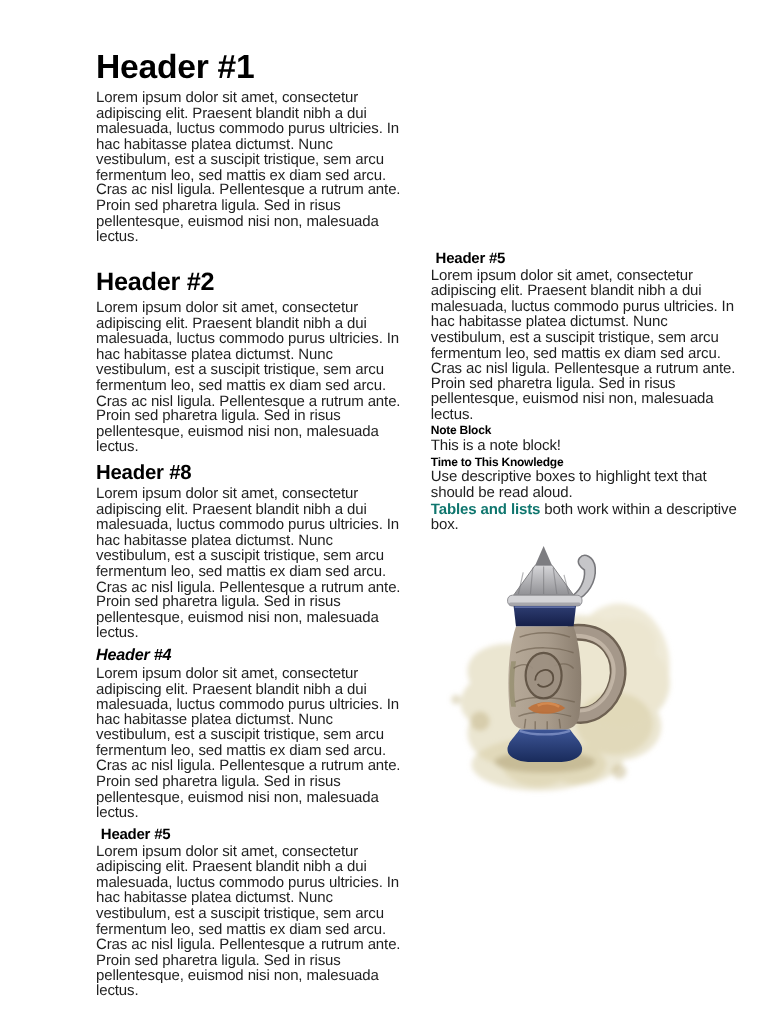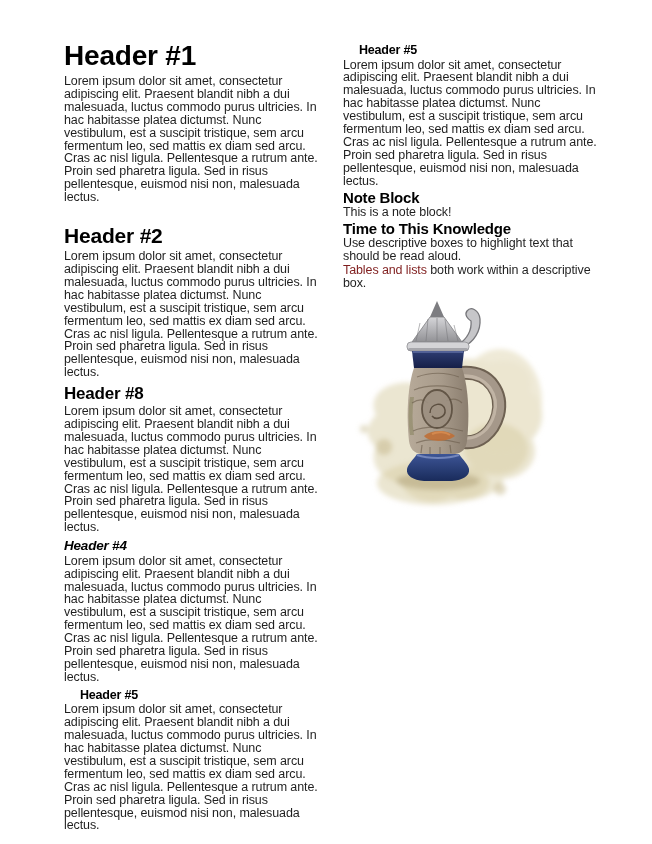--- a/index.html
+++ b/index.html
@@ -3,41 +3,41 @@
 <meta charset="utf-8">
 <style>
   * { margin: 0; padding: 0; box-sizing: border-box; }
   html, body { width: 652px; height: 844px; }
   body {
     background: #ffffff;
     font-family: "Liberation Sans", "DejaVu Sans", sans-serif;
     color: #1f1f1f;
     overflow: hidden;
   }
-  .page { display: flex; padding: 42px 0 0 64px; gap: 25px; }
+  .page { display: flex; padding: 42px 0 0 80px; gap: 25px; align-items: center; }
   .col { width: 254px; }
   .col-right { width: 258px; }
 
   h1, h2, h3, h4, h5, .note-heading { color: #000; font-weight: 700; letter-spacing: -0.2px; }
   h1 { font-size: 28px; line-height: 1; margin: 0 0 5px 0; }
   h2 { font-size: 21px; line-height: 1; margin: 21px 0 4px 0; }
   h3 { font-size: 17px; line-height: 1; margin: 6px 0 3px 0; }
   h4 { font-size: 13.5px; line-height: 1; margin: 5px 0 2px 0; font-style: italic; }
-  h5 { font-size: 12.5px; line-height: 1; margin: 5px 0 2px 16px; }
+  h5 { font-size: 12.5px; line-height: 1; margin: 5px 0 2px 4px; }
   .col-right section:first-child h5 { margin-top: 2px; }
 
   p.body {
     font-size: 12.5px;
     line-height: 12.9px;
     letter-spacing: -0.1px;
     color: #1f1f1f;
     margin: 0 0 1px 0;
   }
-  .note-heading { font-size: 15px; line-height: 1.1; margin: 2px 0 0 0; display: block; }
-  .inline-bold { font-weight: 400; color: #7f1d1d; }
+  .note-heading { font-size: 10px; line-height: 1.1; margin: 2px 0 0 0; display: block; }
+  .inline-bold { font-weight: 700; color: #0f766e; }
 
   figure.illustration { margin: 7px 0 0 5px; width: 252px; }
   figure.illustration svg { display: block; }
 </style>
 </head>
 <body>
 
 <div class="page">
 
   <div class="col col-left">

